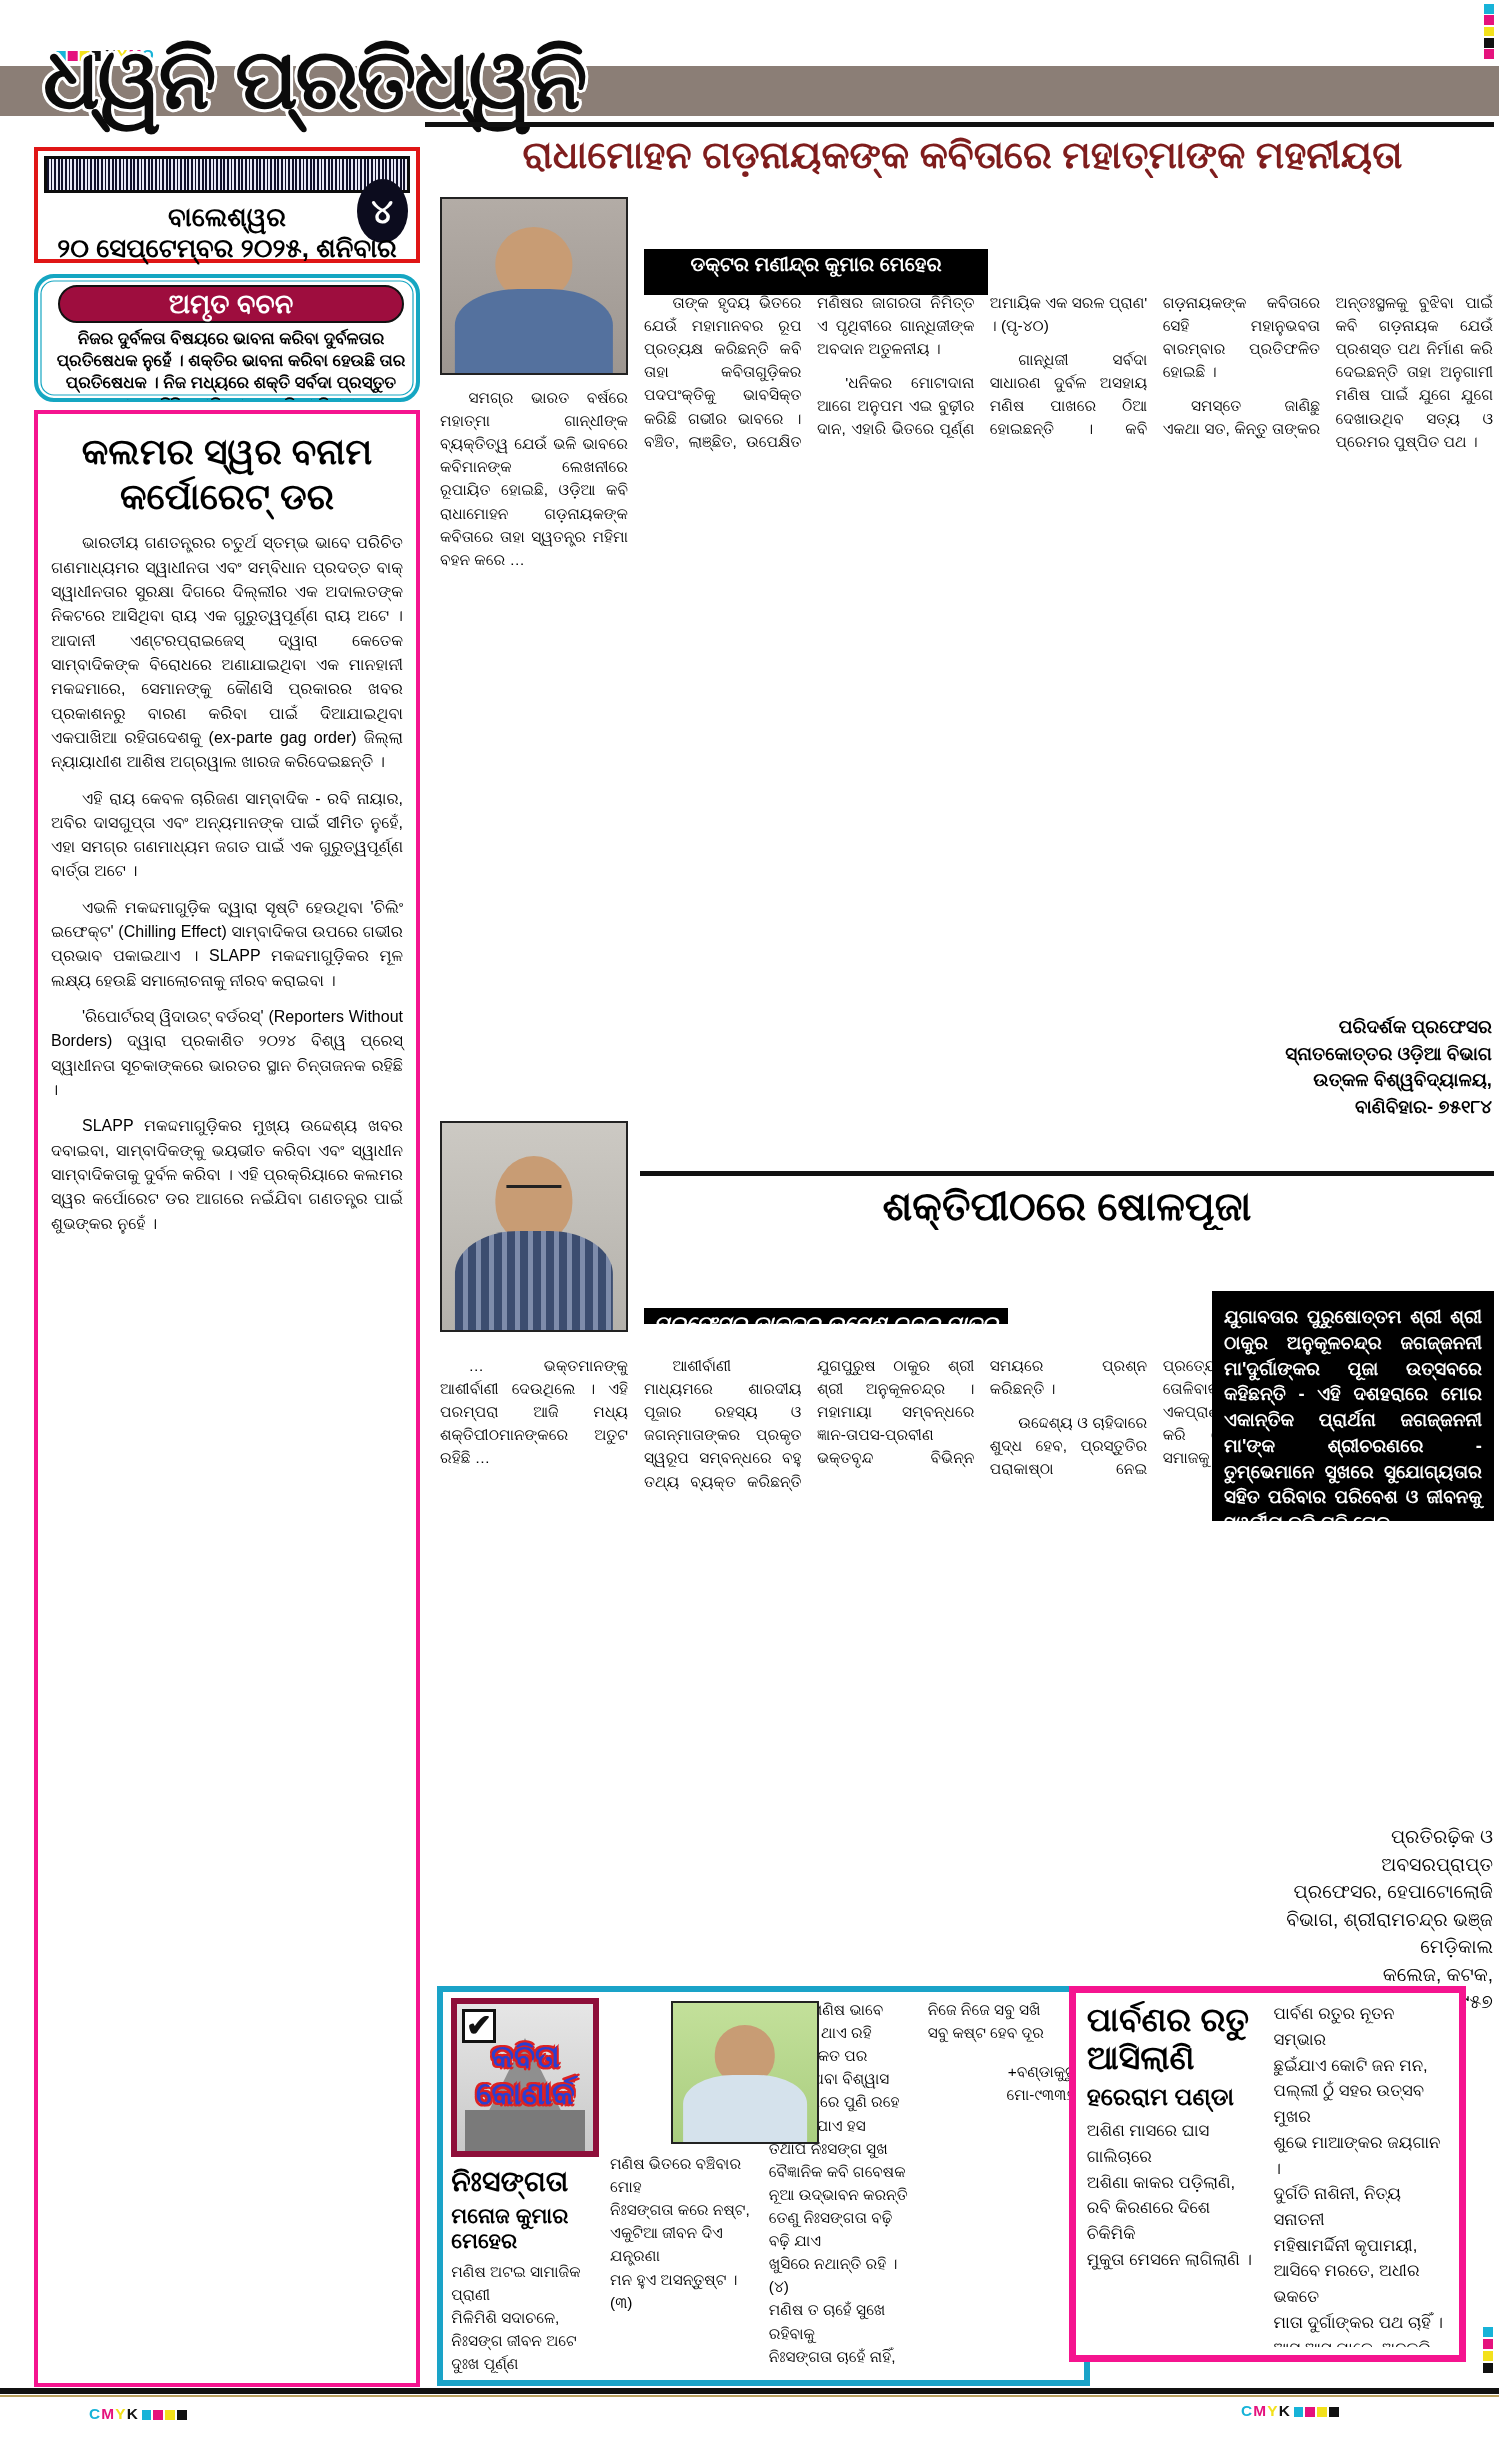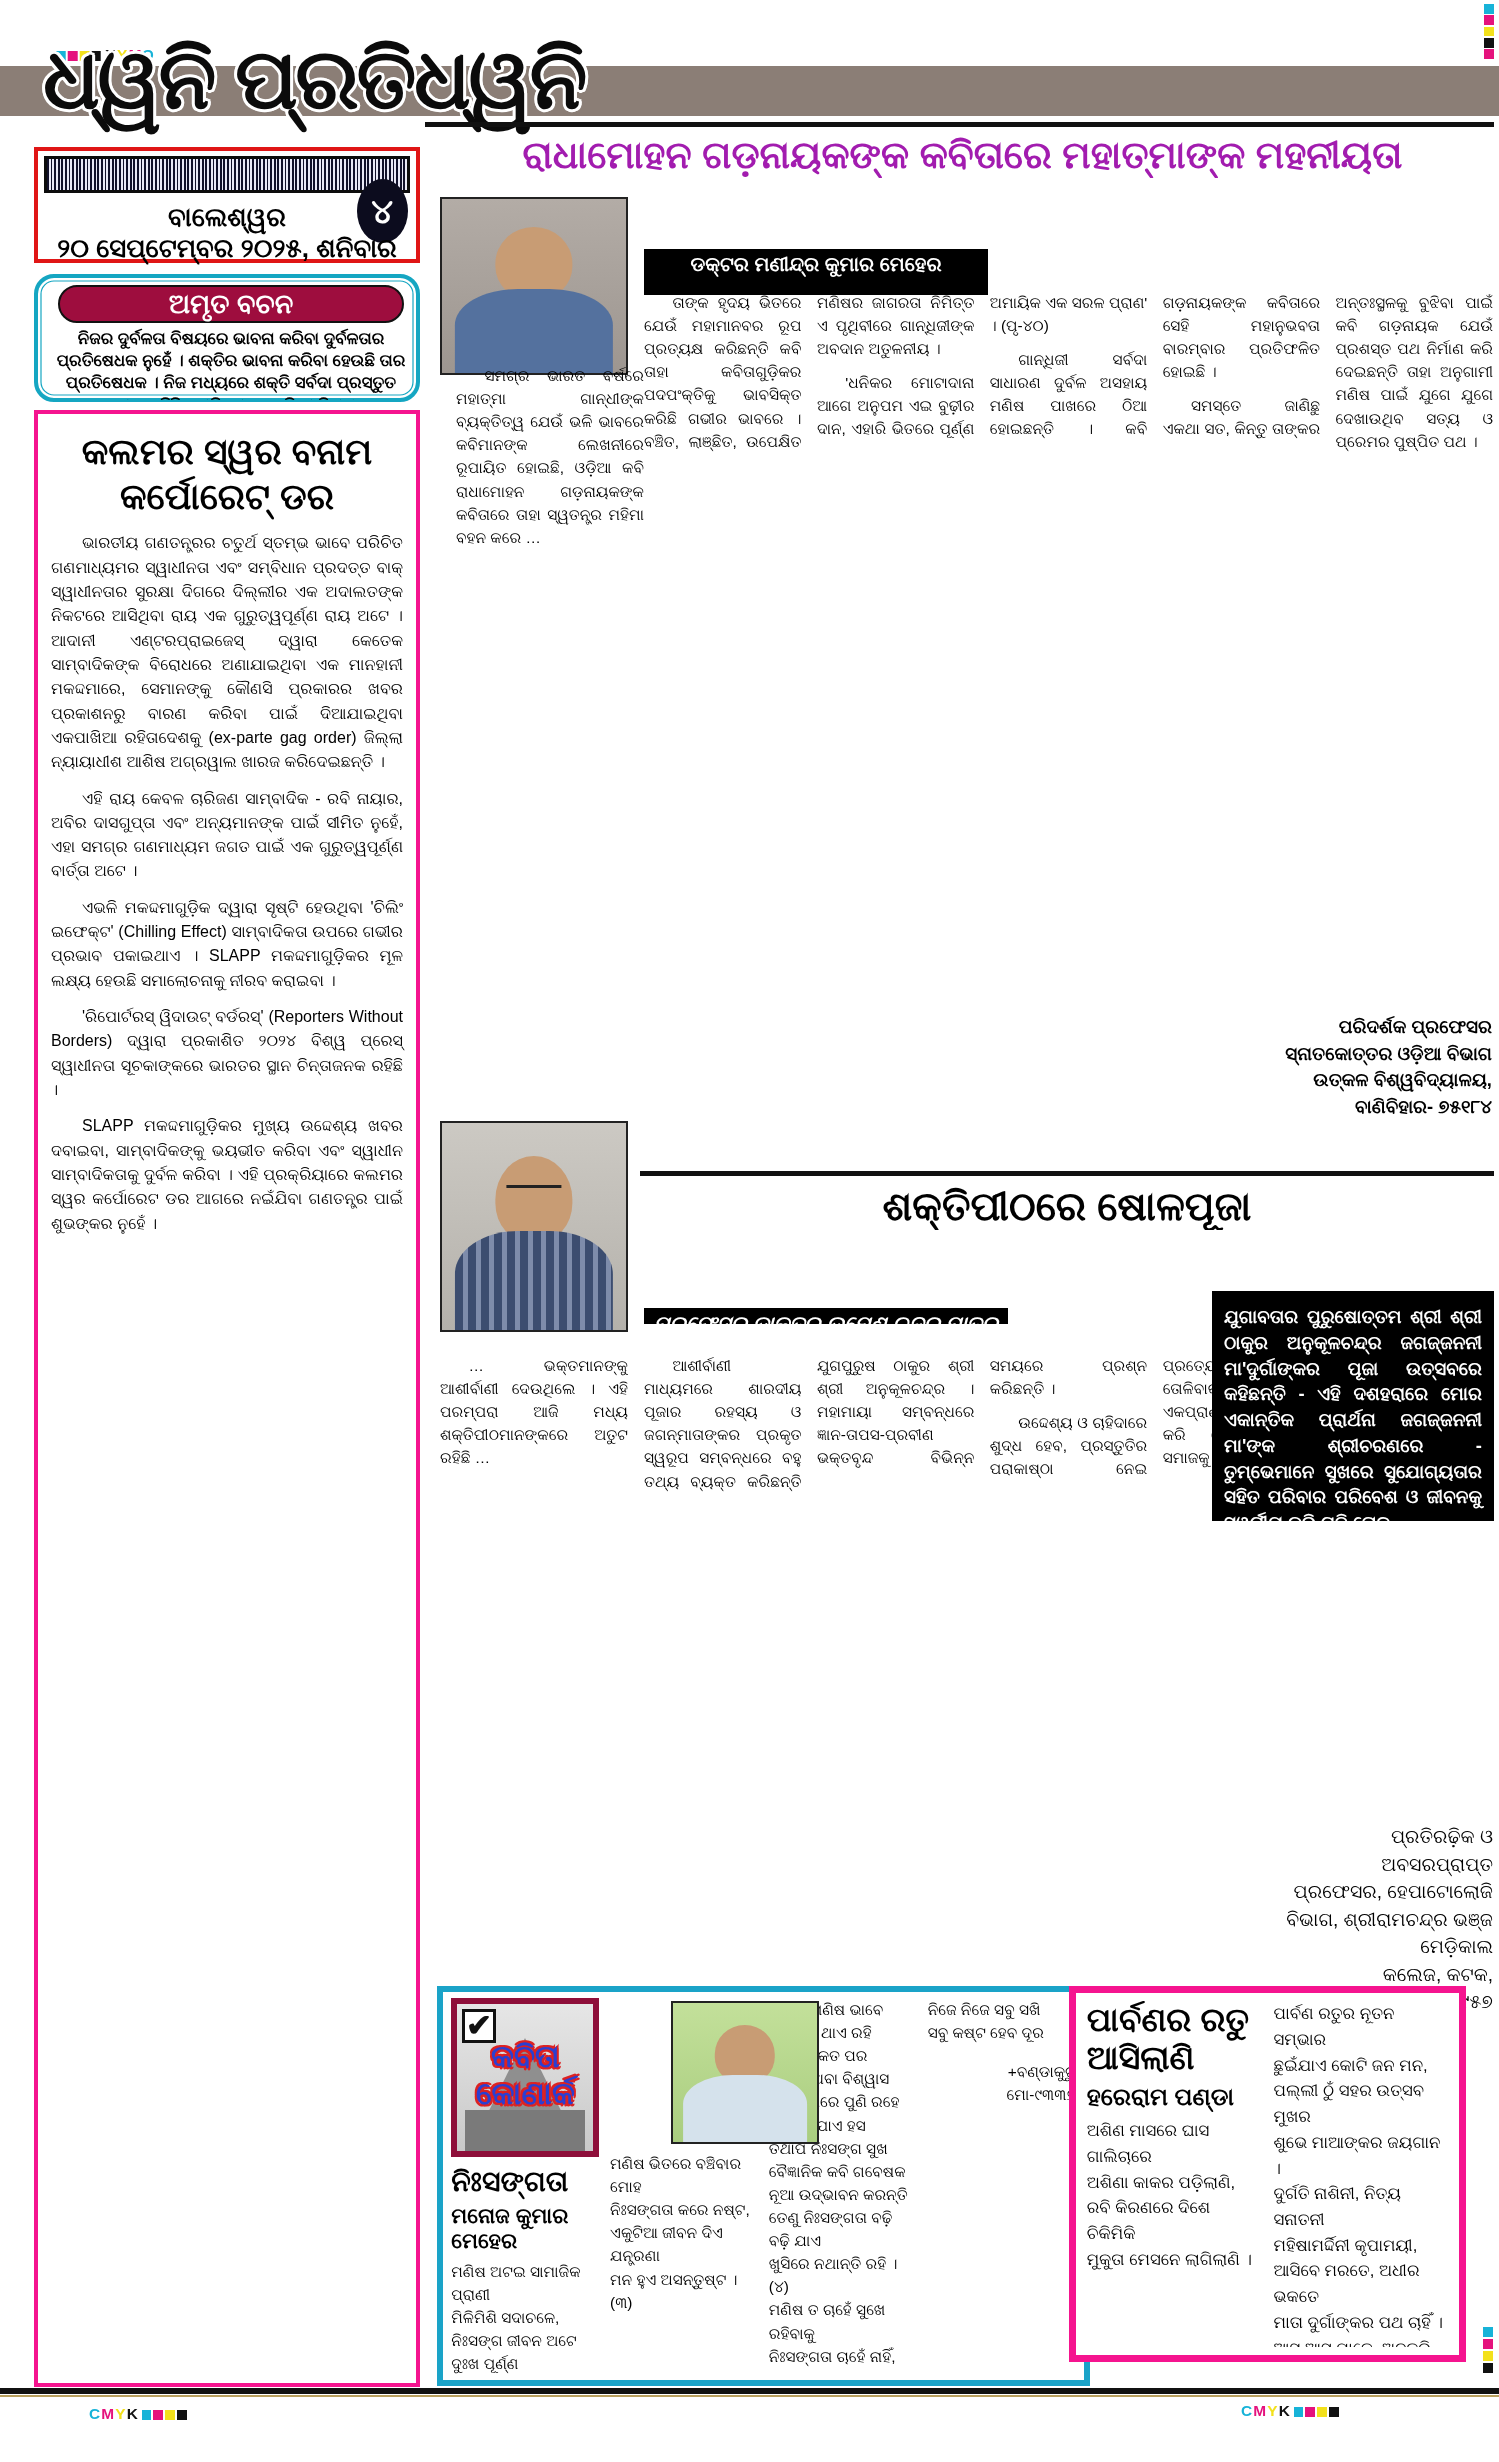--- a/index.html
+++ b/index.html
@@ -18,21 +18,21 @@
   .mark-bottomright { left:1241px; top:2402px; }
   .mark-rightstack { right:4.7px; top:2325px; width:12px; }
   .mark-rightstack .sq{ display:block; margin:2.4px 0; }
   .hairline { position:absolute; background:#111; }
 
   
   .grayband { position:absolute; left:0; top:66px; width:1500px; height:50px; background:#8b7e76; }
   .masthead { position:absolute; left:43px; top:31px; width:355px; font-size:84px; font-weight:bold; color:#0b0b0b; letter-spacing:-2.4px; white-space:nowrap;
     text-shadow:-2.4px -2.4px 0 #fff,2.4px -2.4px 0 #fff,-2.4px 2.4px 0 #fff,2.4px 2.4px 0 #fff,0 3px 0 #fff,0 -3px 0 #fff,3px 0 0 #fff,-3px 0 0 #fff; }
   .toprule { left:425px; top:122px; width:1069px; height:5.3px; }
-  .main-headline { position:absolute; left:432px; top:134px; width:1061px; font-size:38px; font-weight:bold; text-align:center; color:#a21caf; white-space:nowrap; overflow:hidden; }
+  .main-headline { position:absolute; left:432px; top:134px; width:1061px; font-size:38px; font-weight:bold; text-align:center; color:#7f1d1d; white-space:nowrap; overflow:hidden; }
 
   
   .edition-box { position:absolute; left:34px; top:147px; width:386px; height:116px; border:4.1px solid #e01616; background:#fff; }
   .stripes { position:absolute; left:6px; top:5.3px; right:6px; height:37px; background:repeating-linear-gradient(90deg,#10102a 0 1.8px,#e8e8f6 1.8px 3.6px); border:3.6px solid #0c0c0c; }
   .edition-name { position:absolute; left:0; top:51px; width:100%; text-align:center; font-size:26px; font-weight:bold; }
   .page-oval { position:absolute; right:8.3px; top:28.4px; width:51px; height:64px; background:#0c0c1e; border-radius:50%; color:#fff; font-size:34px; font-weight:bold; text-align:center; line-height:64px; }
   .dateline { position:absolute; left:0; top:82px; width:100%; text-align:center; font-size:26px; font-weight:bold; }
 
   
   .amruta { position:absolute; left:34px; top:274px; width:386px; height:128px; border:4.1px solid #15a6c2; border-radius:20px; box-shadow:inset 0 0 0 2.4px #fff, inset 0 0 0 3.6px #15a6c2; background:#fff; }
@@ -58,21 +58,21 @@
   .photo2 .bg { background:linear-gradient(#ccc9c3,#b4b1ab); }
   .photo2 .torso { background:repeating-linear-gradient(90deg,#3c4d70 0 8.3px,#7e8cab 8.3px 13px); }
   .photo3 { left:671px; top:2001px; width:148px; height:143px; }
   .photo3 .bg { background:linear-gradient(#c3e09a,#a9cd7f); }
   .photo3 .torso { background:#d5e2ec; }
 
   .byline-bar { position:absolute; background:#000; color:#fff; font-weight:bold; text-align:center; overflow:hidden; white-space:nowrap; }
   .byline1 { left:644px; top:249px; width:344px; height:46px; font-size:20px; line-height:30px; }
   .byline2 { left:644px; top:1308px; width:364px; height:16px; font-size:21.3px; line-height:32px;font-style:italic; }
 
-  .colA1 { position:absolute; left:440px; top:364px; width:188px; height:763px; font-size:15.4px; line-height:1.5; text-align:justify; overflow:hidden;margin-left:16px; }
+  .colA1 { position:absolute; left:440px; top:386px; width:188px; height:763px; font-size:15.4px; line-height:1.5; text-align:justify; overflow:hidden; }
   .maincols1 { position:absolute; left:644px; top:291px; width:849px; height:705px; column-count:5; column-gap:15.4px; font-size:15.4px; line-height:1.5; text-align:justify; overflow:hidden; }
   .maincols1 p, .colA1 p, .colA2 p { margin-bottom:10.7px; text-indent:28.4px; }
   .sig-block { position:absolute; text-align:right; font-size:18.4px; line-height:1.45; font-weight:bold; white-space:pre-line; }
   .sig1 { left:1279px; top:1014px; width:213px; height:130px; }
 
   
   .rule2 { left:640px; top:1171px; width:854px; height:4.7px; }
   .headline2 { position:absolute; left:640px; top:1184px; width:854px; font-size:40px; font-weight:bold; text-align:center; white-space:nowrap; overflow:hidden; }
   .colA2 { position:absolute; left:440px; top:1354px; width:188px; height:616px; font-size:15.4px; line-height:1.5; text-align:justify; overflow:hidden; }
   .maincols2 { position:absolute; left:644px; top:1354px; width:849px; height:616px; column-count:5; column-gap:15.4px; font-size:15.4px; line-height:1.5; text-align:justify; overflow:hidden; }

